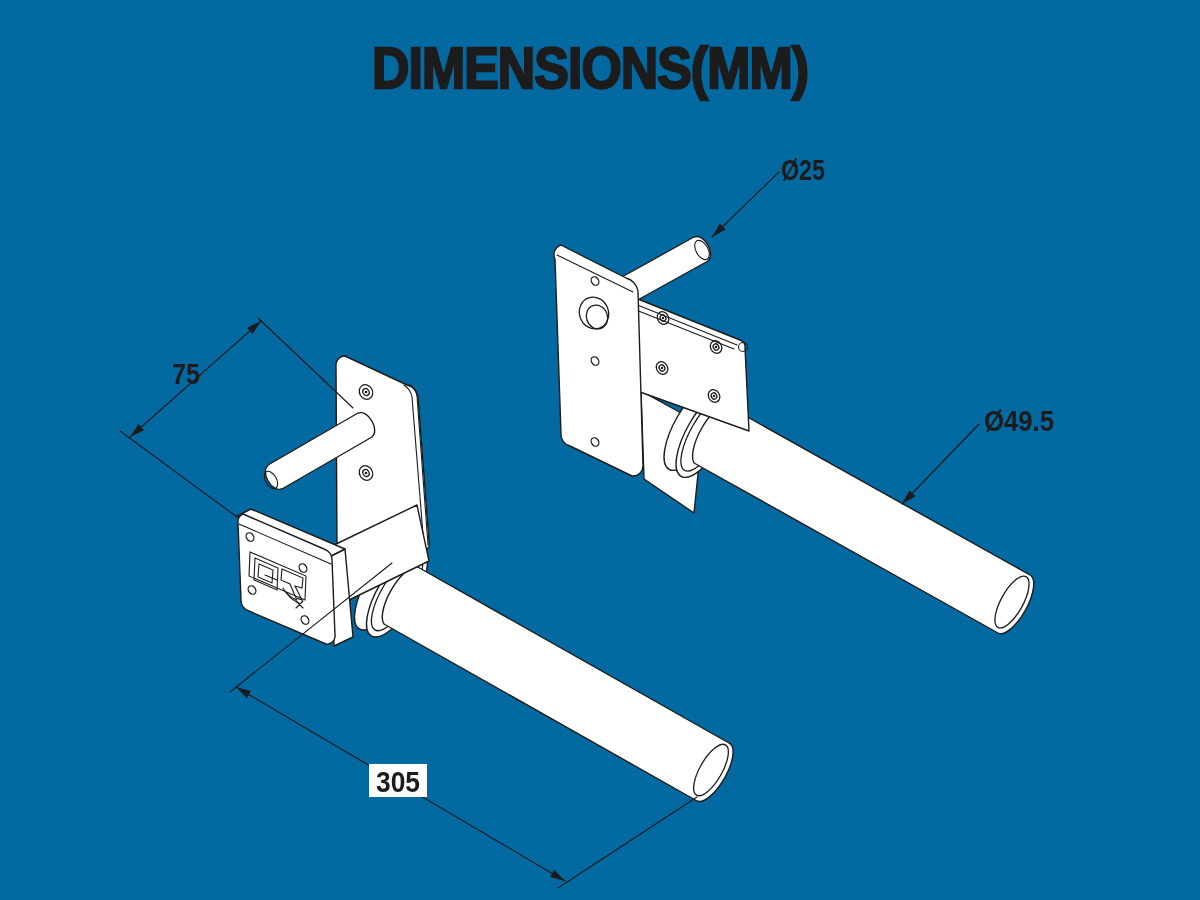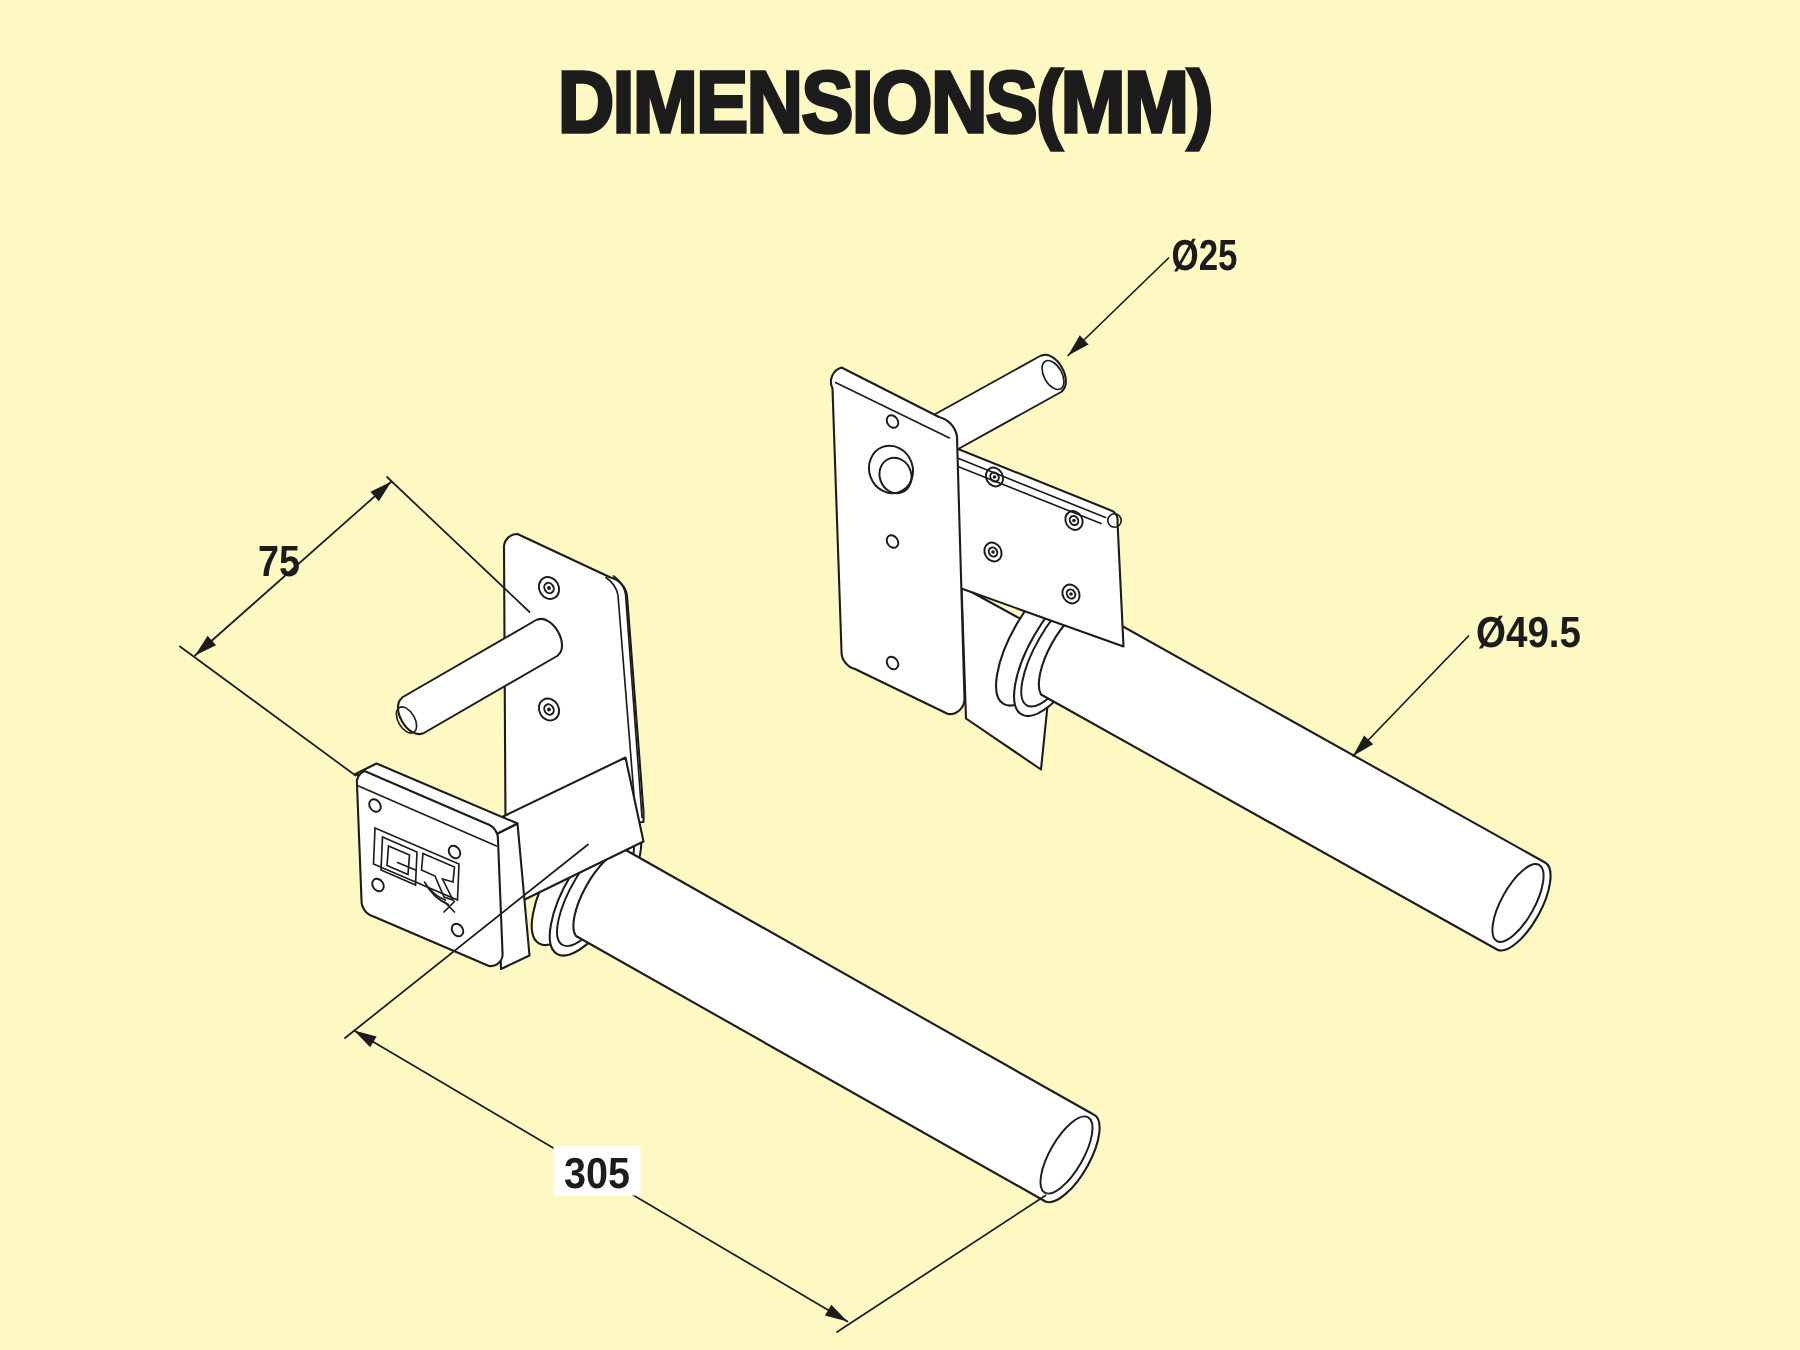--- a/index.html
+++ b/index.html
@@ -1,16 +1,16 @@
 <!DOCTYPE html>
 <html><head>
 <meta charset="utf-8">
 <style>
   html,body{margin:0;padding:0;background:#ffffff;}
-  .stage{position:relative;width:1200px;height:900px;background:#fef9c3;overflow:hidden;
+  .stage{position:relative;width:1200px;height:900px;background:#0369a1;overflow:hidden;
          font-family:"Liberation Sans",sans-serif;text-decoration:underline;}
   svg{position:absolute;left:0;top:0;}
   .ln{fill:none;stroke:#1c1c1c;stroke-width:1.3;stroke-linecap:round;stroke-linejoin:round;}
   .fc{fill:#ffffff;stroke:#1c1c1c;stroke-width:1.4;stroke-linecap:round;stroke-linejoin:round;}
   .fillonly{fill:#ffffff;stroke:none;}
   .thin{fill:none;stroke:#1c1c1c;stroke-width:1.1;stroke-linecap:round;}
   .dimln{fill:none;stroke:#1c1c1c;stroke-width:1.15;stroke-linecap:round;}
   .arrow{fill:#1c1c1c;stroke:none;}
   .dimtxt{font-family:"Liberation Sans",sans-serif;font-size:29px;font-weight:600;fill:#1c1c1c;}
   .title{font-family:"Liberation Sans",sans-serif;font-size:58px;font-weight:bold;fill:#1c1c1c;

